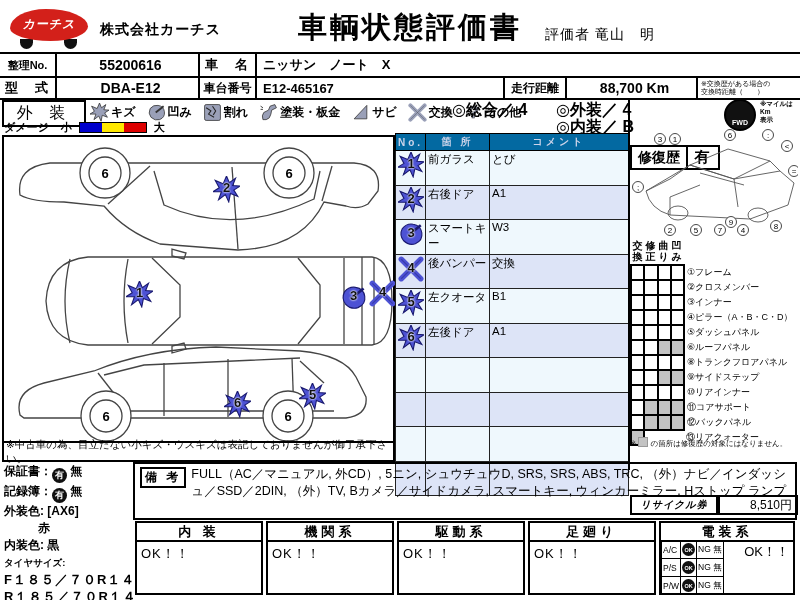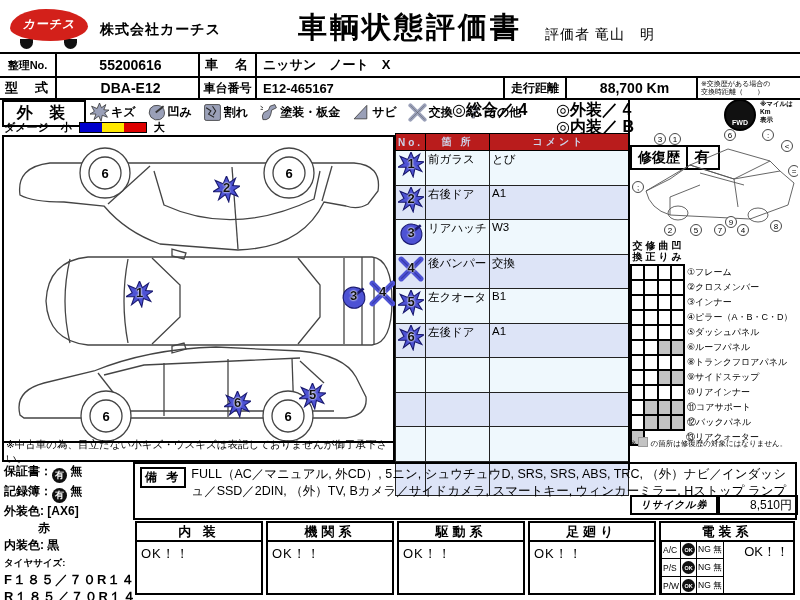--- a/index.html
+++ b/index.html
@@ -25,33 +25,33 @@
   
   .inforow{left:0;width:800px;height:24px;border-top:2px solid #000;box-sizing:border-box;}
   .cell{position:absolute;top:0;height:100%;box-sizing:border-box;border-right:2px solid #000;
     display:flex;align-items:center;}
   .lbl{justify-content:center;font-weight:bold;font-size:13px;letter-spacing:2px;}
   .val{padding-left:6px;font-size:13px;font-weight:bold;}
   .mini-note{font-size:7px;line-height:8px;padding-left:3px;}
 
   
   .gaiso-box{left:2px;top:100px;width:84px;height:27px;border:2px solid #000;box-sizing:border-box;
-    font-size:16px;font-weight:bold;letter-spacing:6px;display:flex;align-items:center;justify-content:center;}
+    font-size:16px;font-weight:normal;letter-spacing:6px;display:flex;align-items:center;justify-content:center;}
   .legend-items{left:90px;top:100px;height:24px;display:flex;align-items:center;}
   .leg-item{display:flex;align-items:center;margin-right:11px;}
   .leg-item .ic{width:19px;height:19px;margin-right:2px;}
   .leg-item .tx{font-size:12px;font-weight:bold;}
   .dmg-row{left:4px;top:121px;height:13px;display:flex;align-items:center;font-size:11px;font-weight:bold;}
   .dmg-bar{display:flex;border:1px solid #000;margin:0 7px;}
   .dmg-seg{width:22px;height:9px;}
   .rating{font-size:16px;font-weight:bold;white-space:nowrap;}
 
   
   .dmg-table{left:395px;top:133px;width:233px;border-collapse:collapse;table-layout:fixed;}
-  .dmg-table th{background:#b91c1c;color:#cdd4ea;font-size:10px;height:13px;
+  .dmg-table th{background:#0369a1;color:#cdd4ea;font-size:10px;height:13px;
     border:1px solid #000;font-weight:bold;letter-spacing:3px;}
   .dmg-table td{border:1px solid #222;height:31.5px;font-size:11.5px;vertical-align:top;padding:1px 2px;}
   .dmg-table tr.odd td{background:#eff8fd;}
   .dmg-table tr.even td{background:#dde4f7;}
   .no-cell{position:relative;}
   .mk{position:relative;display:inline-block;width:26px;height:26px;}
   .mk svg{position:absolute;left:0;top:0;width:100%;height:100%;}
   .mk .num{position:absolute;left:0;top:4px;width:100%;text-align:center;font-size:13px;font-weight:bold;
     color:#111;text-shadow:0 0 2px #fff,0 0 2px #fff;}
 
@@ -314,21 +314,21 @@
                 <polygon points="12,0 14.5,6 20,2 17.5,8.5 24,9 18.5,12.5 22,18 15.5,15.5 14,23 11,16.5 5,21 7.5,14 0,14 5.5,10.5 2,4 9,7" fill="#4d52d4" stroke="#1a1a70" stroke-width="1"></polygon>
               </svg><span class="num">2</span></span></td>
           <td>右後ドア</td>
           <td>A1</td>
         </tr>
         <tr class="odd">
           <td class="no-cell"><span class="mk"><svg viewBox="0 0 24 24">
                 <path d="M4,7 Q1,13 5,18 Q10,23 16,21 Q23,18 22,11 Q21,4 14,3 Q8,2 4,7 Z" fill="#4d52d4" stroke="#1a1a70"></path>
                 <path d="M21,4 L11,12" stroke="#1a1a70" stroke-width="2.4"></path>
               </svg><span class="num">3</span></span></td>
-          <td>リアハッチ</td>
+          <td>スマートキー</td>
           <td>W3</td>
         </tr>
         <tr class="even">
           <td class="no-cell"><span class="mk"><svg viewBox="0 0 24 24">
                 <path d="M3,3 L21,21 M21,3 L3,21" stroke="#4d52d4" stroke-width="5" stroke-linecap="round"></path>
                 <path d="M3,3 L21,21 M21,3 L3,21" stroke="#1a1a70" stroke-width="1" fill="none" opacity="0.4"></path>
               </svg><span class="num">4</span></span></td>
           <td>後バンパー</td>
           <td>交換</td>
         </tr>

